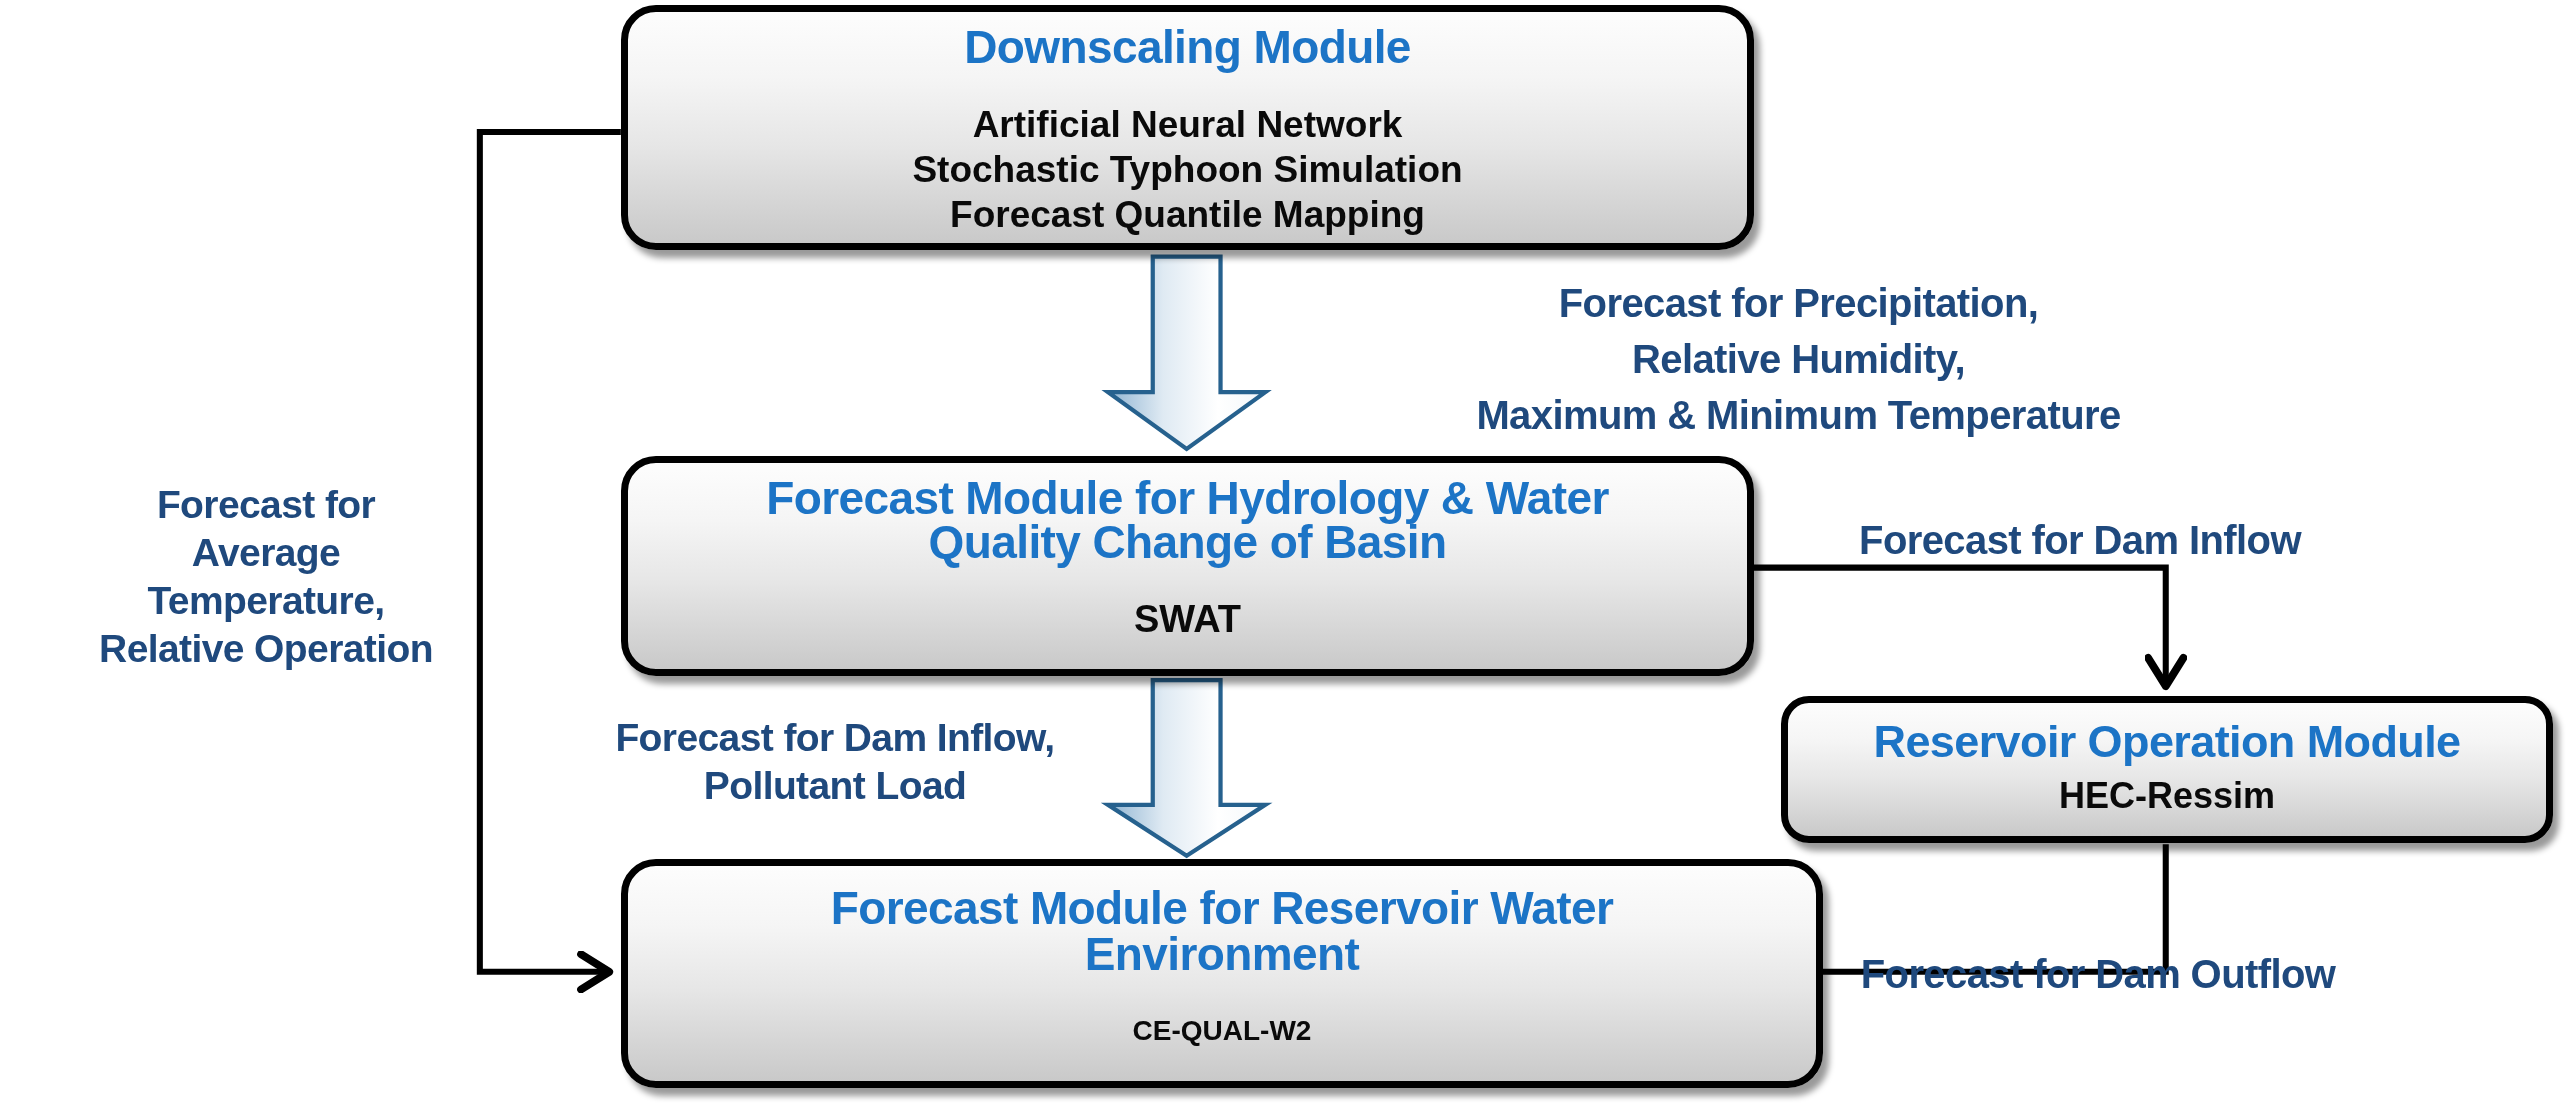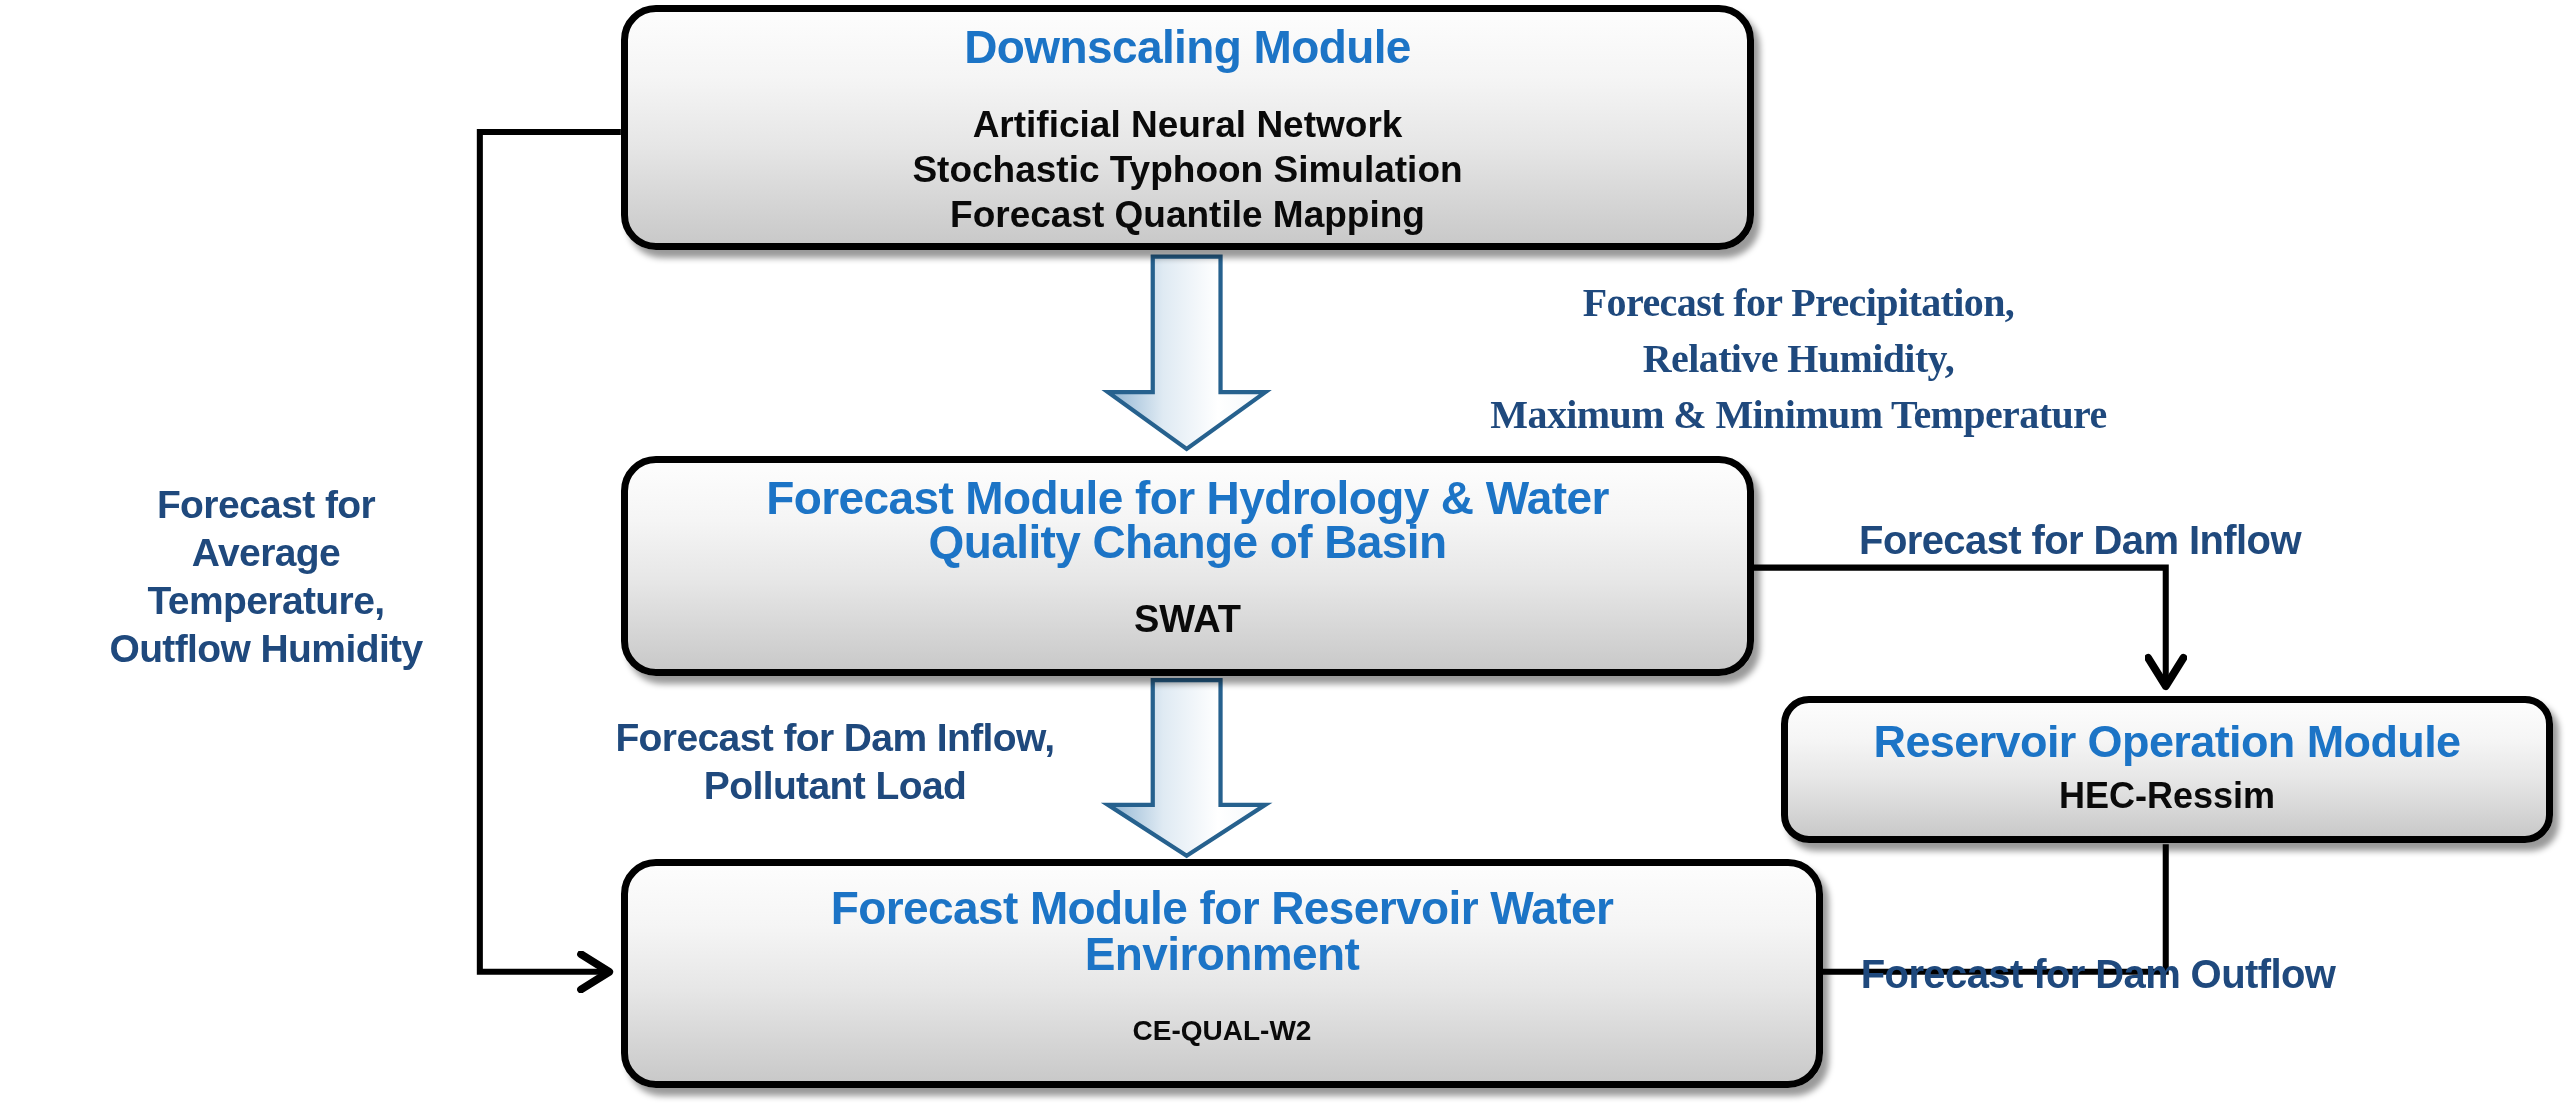--- a/index.html
+++ b/index.html
@@ -31,21 +31,21 @@
   
   #box-reservoir-env .box-title{padding-top:19.4px;line-height:46px;}
   #box-reservoir-env .box-title .tline{line-height:46px;}
   #box-reservoir-env .box-body{margin-top:35px;font-size:28px;line-height:38px;}
   
   #box-reservoir-op{border-radius:28px;}
   #box-reservoir-op .box-title{padding-top:15.7px;font-size:45px;}
   #box-reservoir-op .box-body{margin-top:14.5px;font-size:36px;line-height:36px;}
   
   #note-precipitation{left:1290px;top:275px;width:1017px;font-size:40px;}
-  #note-precipitation .nline{line-height:56px;font-family:Liberation Serif, serif;}
+  #note-precipitation .nline{line-height:56px;}
   #note-avg-temp{left:30px;top:481px;width:472px;font-size:39px;}
   #note-avg-temp .nline{line-height:48px;}
   #note-inflow-pollutant{left:502px;top:714px;width:666px;font-size:39px;}
   #note-inflow-pollutant .nline{line-height:48px;}
   #note-dam-inflow{left:1768px;top:513px;width:624px;font-size:40px;line-height:54px;}
   #note-dam-outflow{left:1783px;top:947px;width:630px;font-size:40px;line-height:54px;}
 </style>
 </head>
 <body>
 
@@ -108,21 +108,21 @@
   <div class="note" id="note-precipitation">
     <span class="nline">Forecast for Precipitation,</span>
     <span class="nline">Relative Humidity,</span>
     <span class="nline">Maximum &amp; Minimum Temperature</span>
   </div>
 
   <div class="note" id="note-avg-temp">
     <span class="nline">Forecast for</span>
     <span class="nline">Average</span>
     <span class="nline">Temperature,</span>
-    <span class="nline">Outflow Humidity</span>
+    <span class="nline">Relative Operation</span>
   </div>
 
   <div class="note" id="note-inflow-pollutant">
     <span class="nline">Forecast for Dam Inflow,</span>
     <span class="nline">Pollutant Load</span>
   </div>
 
   <div class="note" id="note-dam-inflow">Forecast for Dam Inflow</div>
 
   <div class="note" id="note-dam-outflow">Forecast for Dam Outflow</div>

